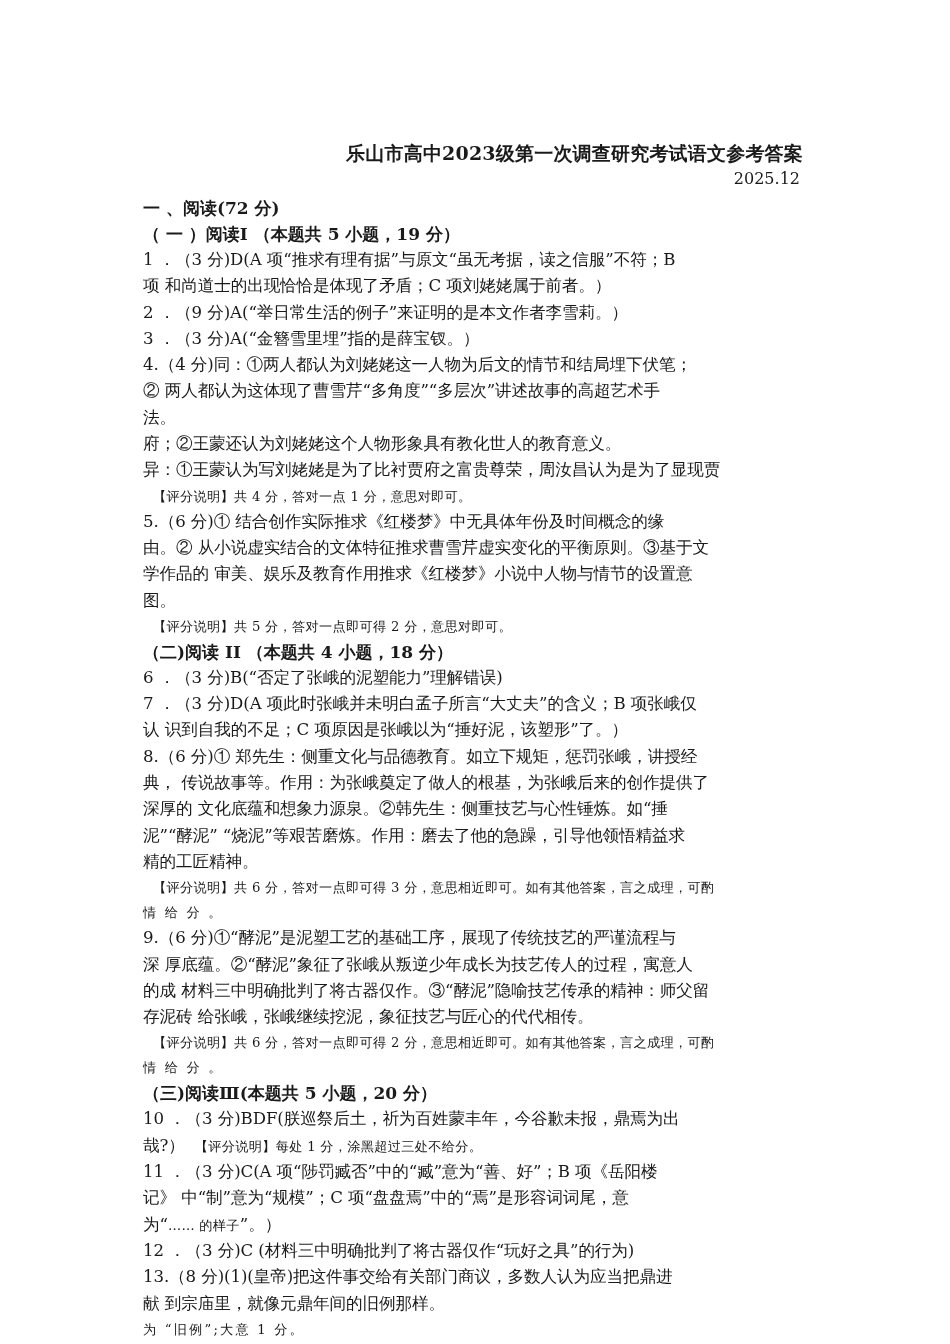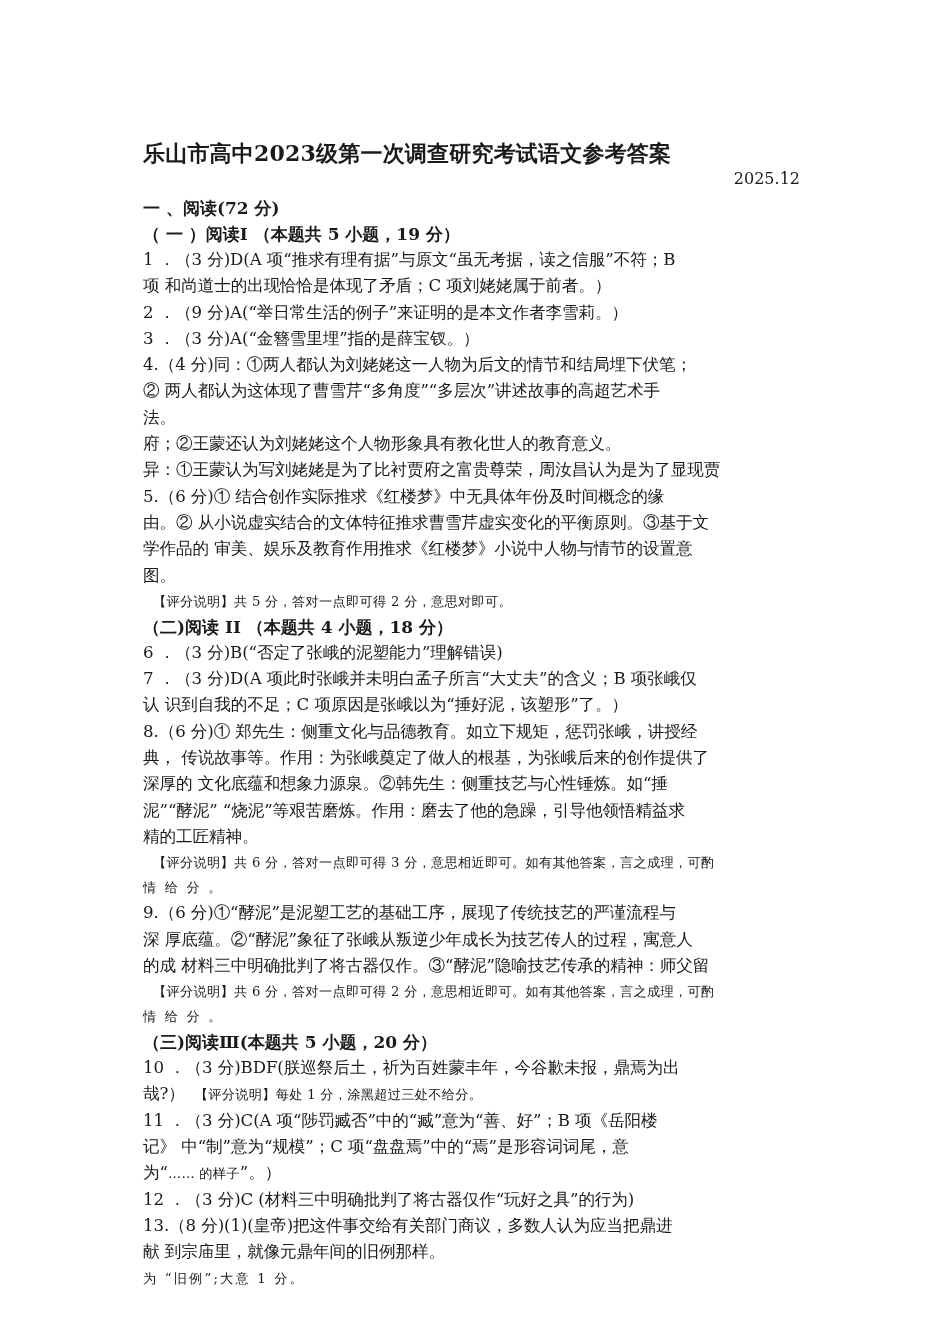--- a/index.html
+++ b/index.html
@@ -23,23 +23,23 @@
   }
   .content {
     position: absolute;
     left: 143px;
     top: 140px;
     width: 660px;
   }
 
   
   .doc-title {
-    text-align: left;
+    text-align: right;
     font-weight: bold;
-    font-size: 22px;
+    font-size: 19px;
     letter-spacing: 0.2px;
     line-height: 26px;
     margin: 0 0 1px 0;
     white-space: nowrap;
   }
   .doc-date {
     text-align: right;
     font-size: 16px;
     line-height: 24px;
     margin: 0 0 4px 0;
@@ -100,20 +100,21 @@
     <div>
       <p class="ln">3 ．（3 分)A(“金簪雪里埋”指的是薛宝钗。）</p>
     </div>
 
     <div>
       <p class="ln">4.（4 分)同：①两人都认为刘姥姥这一人物为后文的情节和结局埋下伏笔；</p>
       <p class="ln">② 两人都认为这体现了曹雪芹“多角度”“多层次”讲述故事的高超艺术手</p>
       <p class="ln">法。</p>
       <p class="ln">府；②王蒙还认为刘姥姥这个人物形象具有教化世人的教育意义。</p>
       <p class="ln">异：①王蒙认为写刘姥姥是为了比衬贾府之富贵尊荣，周汝昌认为是为了显现贾</p>
+      <p class="note indent">【评分说明】共 4 分，答对一点 1 分，意思对即可。</p>
     </div>
 
     <div>
       <p class="ln">5.（6 分)① 结合创作实际推求《红楼梦》中无具体年份及时间概念的缘</p>
       <p class="ln">由。② 从小说虚实结合的文体特征推求曹雪芹虚实变化的平衡原则。③基于文</p>
       <p class="ln">学作品的 审美、娱乐及教育作用推求《红楼梦》小说中人物与情节的设置意</p>
       <p class="ln">图。</p>
       <p class="note indent">【评分说明】共 5 分，答对一点即可得 2 分，意思对即可。</p>
     </div>
 
@@ -135,20 +136,21 @@
       <p class="ln">泥”“酵泥” “烧泥”等艰苦磨炼。作用：磨去了他的急躁，引导他领悟精益求</p>
       <p class="ln">精的工匠精神。</p>
       <p class="note indent">【评分说明】共 6 分，答对一点即可得 3 分，意思相近即可。如有其他答案，言之成理，可酌</p>
       <p class="note note-sp">情 给 分 。</p>
     </div>
 
     <div>
       <p class="ln">9.（6 分)①“酵泥”是泥塑工艺的基础工序，展现了传统技艺的严谨流程与</p>
       <p class="ln">深 厚底蕴。②“酵泥”象征了张峨从叛逆少年成长为技艺传人的过程，寓意人</p>
       <p class="ln">的成 材料三中明确批判了将古器仅作。③“酵泥”隐喻技艺传承的精神：师父留</p>
+      <p class="ln">存泥砖 给张峨，张峨继续挖泥，象征技艺与匠心的代代相传。</p>
       <p class="note indent">【评分说明】共 6 分，答对一点即可得 2 分，意思相近即可。如有其他答案，言之成理，可酌</p>
       <p class="note note-sp">情 给 分 。</p>
     </div>
 
     <p class="sec-h">（三)阅读Ⅲ(本题共 5 小题，20 分）</p>
 
     <div>
       <p class="ln">10 ．（3 分)BDF(朕巡祭后土，祈为百姓蒙丰年，今谷歉未报，鼎焉为出</p>
       <p class="ln"><span>哉?）</span><span class="note" style="padding-left:10px;">【评分说明】每处 1 分，涂黑超过三处不给分。</span></p>
     </div>

